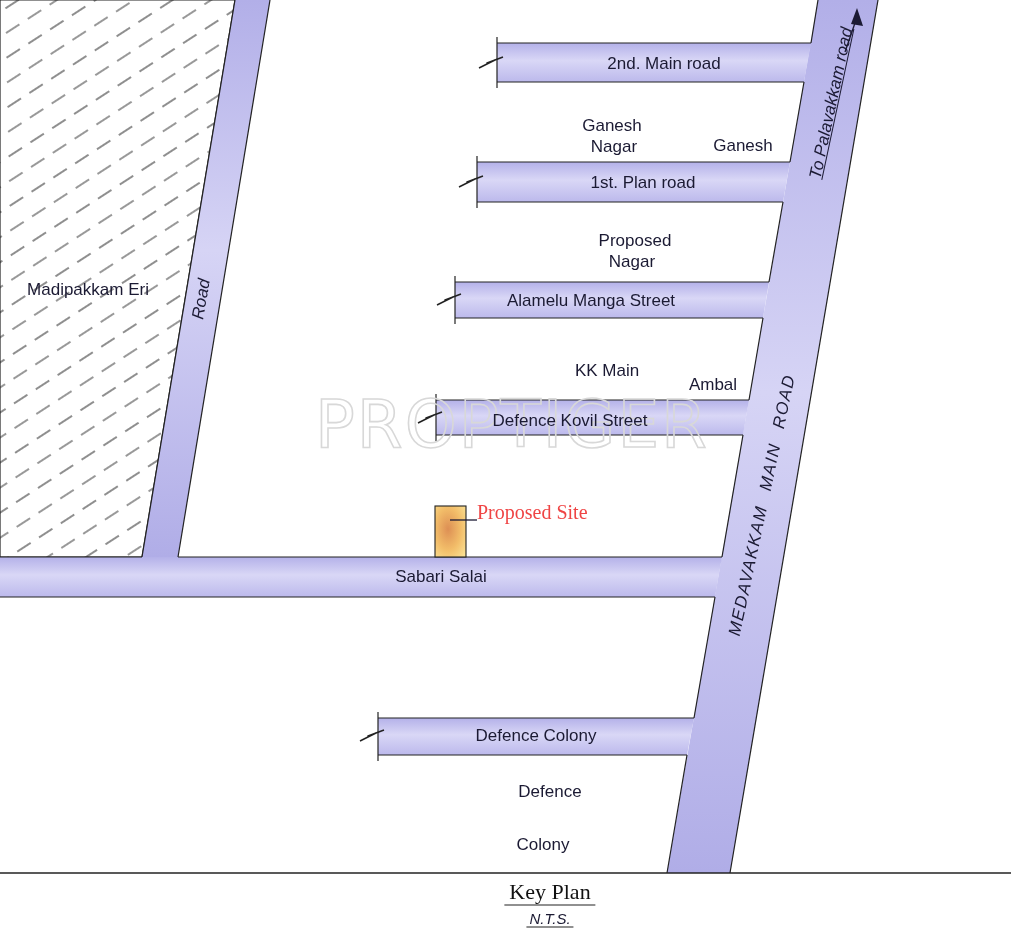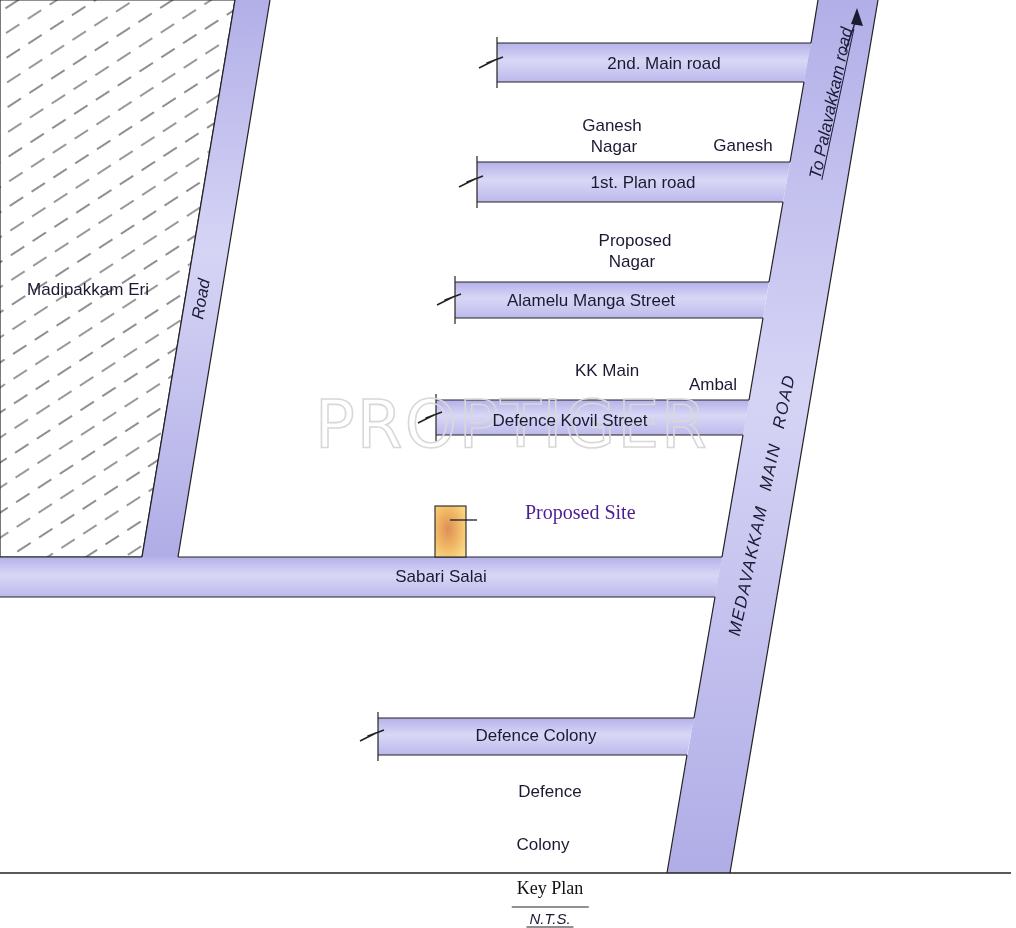--- a/index.html
+++ b/index.html
@@ -5,28 +5,28 @@
   html,body{margin:0;padding:0;background:#ffffff;}
   .stage{
     position:relative;width:1016px;height:928px;background:#ffffff;overflow:hidden;
     font-family:"Liberation Sans", sans-serif;
   }
   .stage svg{position:absolute;left:0;top:0;}
   .lbl{
     position:absolute;white-space:nowrap;color:#1b1a33;font-size:17px;
     transform:translate(-50%,-50%);line-height:1;
   }
-  .lbl.serif{font-family:"Liberation Serif", serif;font-size:20px;color:#4c1d95;margin-left:48px;}
+  .lbl.serif{font-family:"Liberation Serif", serif;font-size:20px;color:#ef4444;}
   .lbl.rot80{transform:translate(-50%,-50%) rotate(-80deg);font-style:italic;}
   .lbl.rot78{transform:translate(-50%,-50%) rotate(-78deg);font-style:italic;}
   .lbl.caps{letter-spacing:1.5px;word-spacing:9px;font-size:17px;}
   .lbl.underlined{text-decoration:underline;}
   .lbl.site-label{transform:translateY(-50%);font-size:20px;}
-  .lbl.title{font-family:"Liberation Serif", serif;font-size:18px;color:#111;
-    border-bottom:1.5px solid #222;padding:0 5px 10px 5px;}
+  .lbl.title{font-family:"Liberation Serif", serif;font-size:22px;color:#111;
+    border-bottom:1.5px solid #222;padding:0 5px 2px 5px;}
   .lbl.nts{font-size:15px;border-bottom:1.3px solid #222;padding:0 3px 1px 3px;font-style:italic;}
 </style>
 </head>
 <body>
 
 <div class="stage">
 
   <svg width="1016" height="928" viewBox="0 0 1016 928">
     <defs>
       <linearGradient id="roadV" x1="0" y1="0" x2="0" y2="1">

